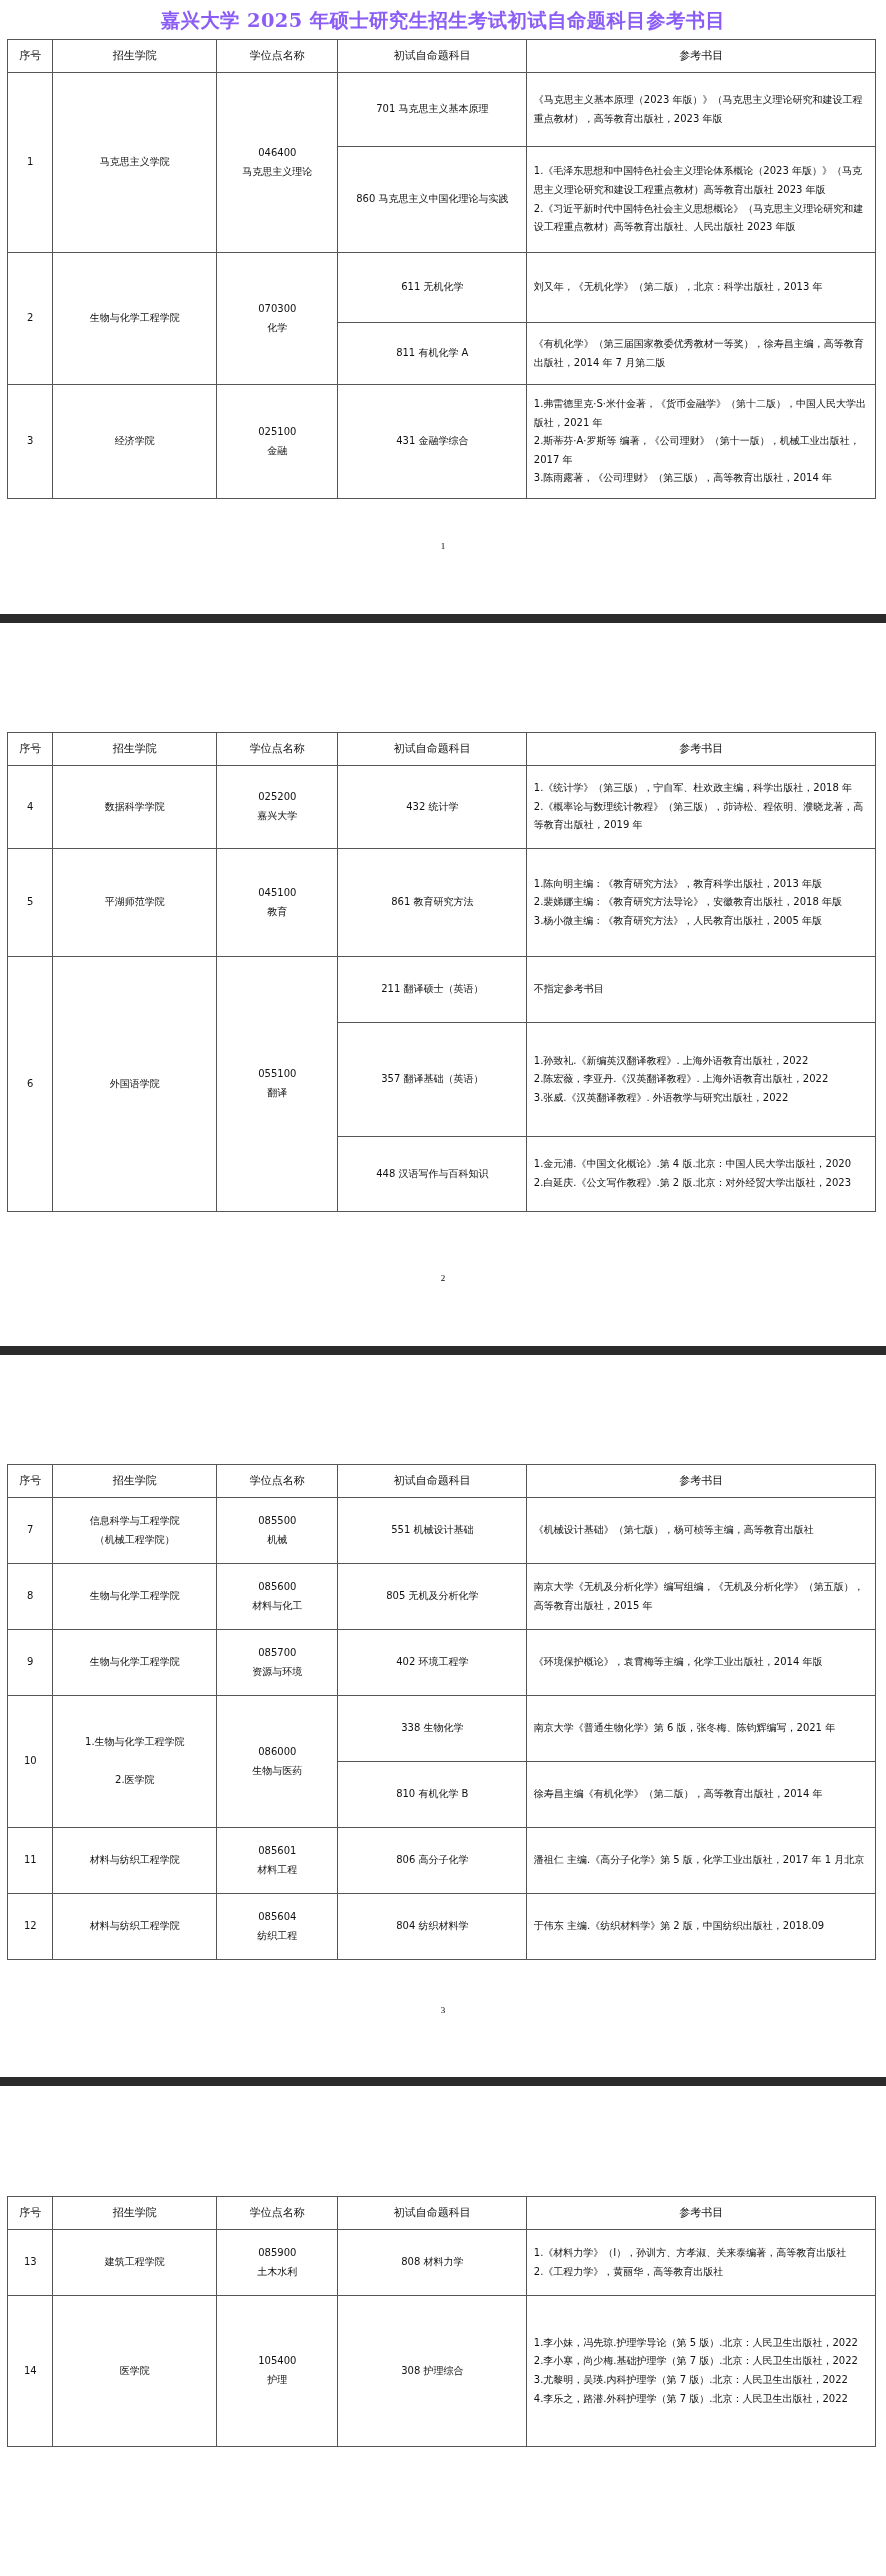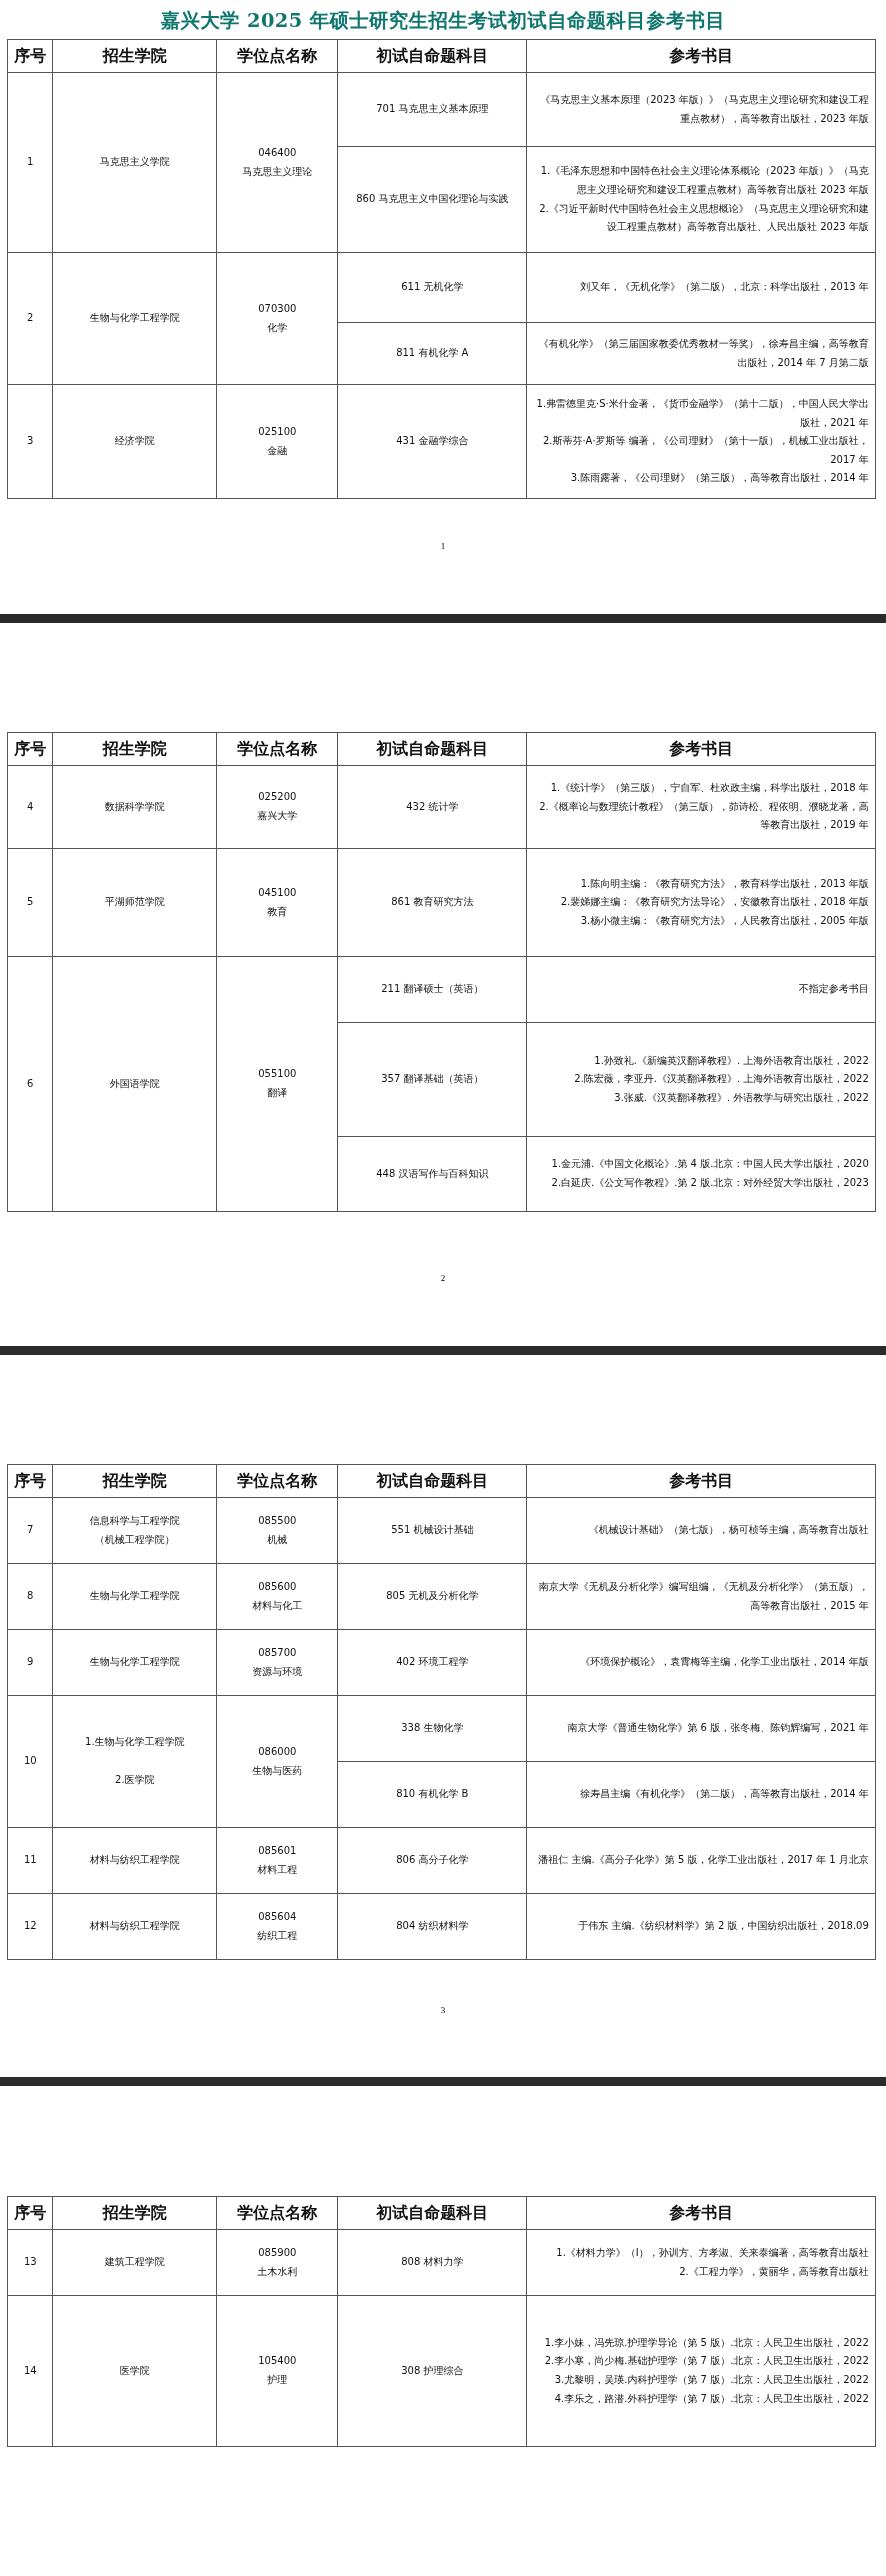--- a/index.html
+++ b/index.html
@@ -2,39 +2,39 @@
 <html style="font-size:13px"><head>
 <meta charset="utf-8">
 <style>
   * { box-sizing: border-box; margin: 0; padding: 0; }
   html, body { width: 886px; background: #ffffff; }
   body { position: relative; height: 2576px; font-family: "DejaVu Sans", "Liberation Sans", sans-serif; color: #111; overflow: hidden; }
   .page { position: absolute; left: 0; width: 886px; }
   .title {
     position: absolute; left: 0; width: 886px; top: 4.9px; height: 31px;
     text-align: center; font-family: "DejaVu Serif", "Liberation Serif", serif;
-    font-weight: bold; font-size: 19.4px; line-height: 31px; letter-spacing: 0.4px; color: #0f766e;
+    font-weight: bold; font-size: 19.4px; line-height: 31px; letter-spacing: 0.4px; color: #8b5cf6;
   }
   .pageno {
     position: absolute; left: 0; width: 886px; text-align: center;
     font-family: "Liberation Serif", "DejaVu Serif", serif; font-size: 9px; color: #000;
   }
   .sep { position: absolute; left: 0; width: 886px; height: 9px; background: #2b2b2b; }
   table.grid {
     position: absolute; left: 7.3px; width: 869px; border-collapse: collapse; table-layout: fixed;
     border-top: 1.6px solid #5a5a5a; border-bottom: 1.6px solid #5a5a5a;
   }
   table.grid td, table.grid th {
     border: 0.8px solid #555; font-size: 10px; line-height: 18.6px; vertical-align: middle;
     font-weight: normal;
   }
-  table.grid th { font-weight: bold; height: 33px; text-align: center; font-size: 16px; }
+  table.grid th { font-weight: normal; height: 33px; text-align: center; font-size: 11px; }
   col.c1 { width: 45px; } col.c2 { width: 164px; } col.c3 { width: 121px; } col.c4 { width: 189px; } col.c5 { width: 349px; }
   td.center { text-align: center; padding: 0 3.2px; }
-  td.ref { text-align: right; padding: 1.6px 6.5px 1.6px 6.5px; }
+  td.ref { text-align: left; padding: 1.6px 6.5px 1.6px 6.5px; }
   .line { display: block; }
 </style>
 </head>
 <body>
 
 <div class="page" style="top:0;">
   <div class="title">嘉兴大学 2025 年硕士研究生招生考试初试自命题科目参考书目</div>
   <table class="grid" style="top:39px;">
     <colgroup>
         <col class="c1">

